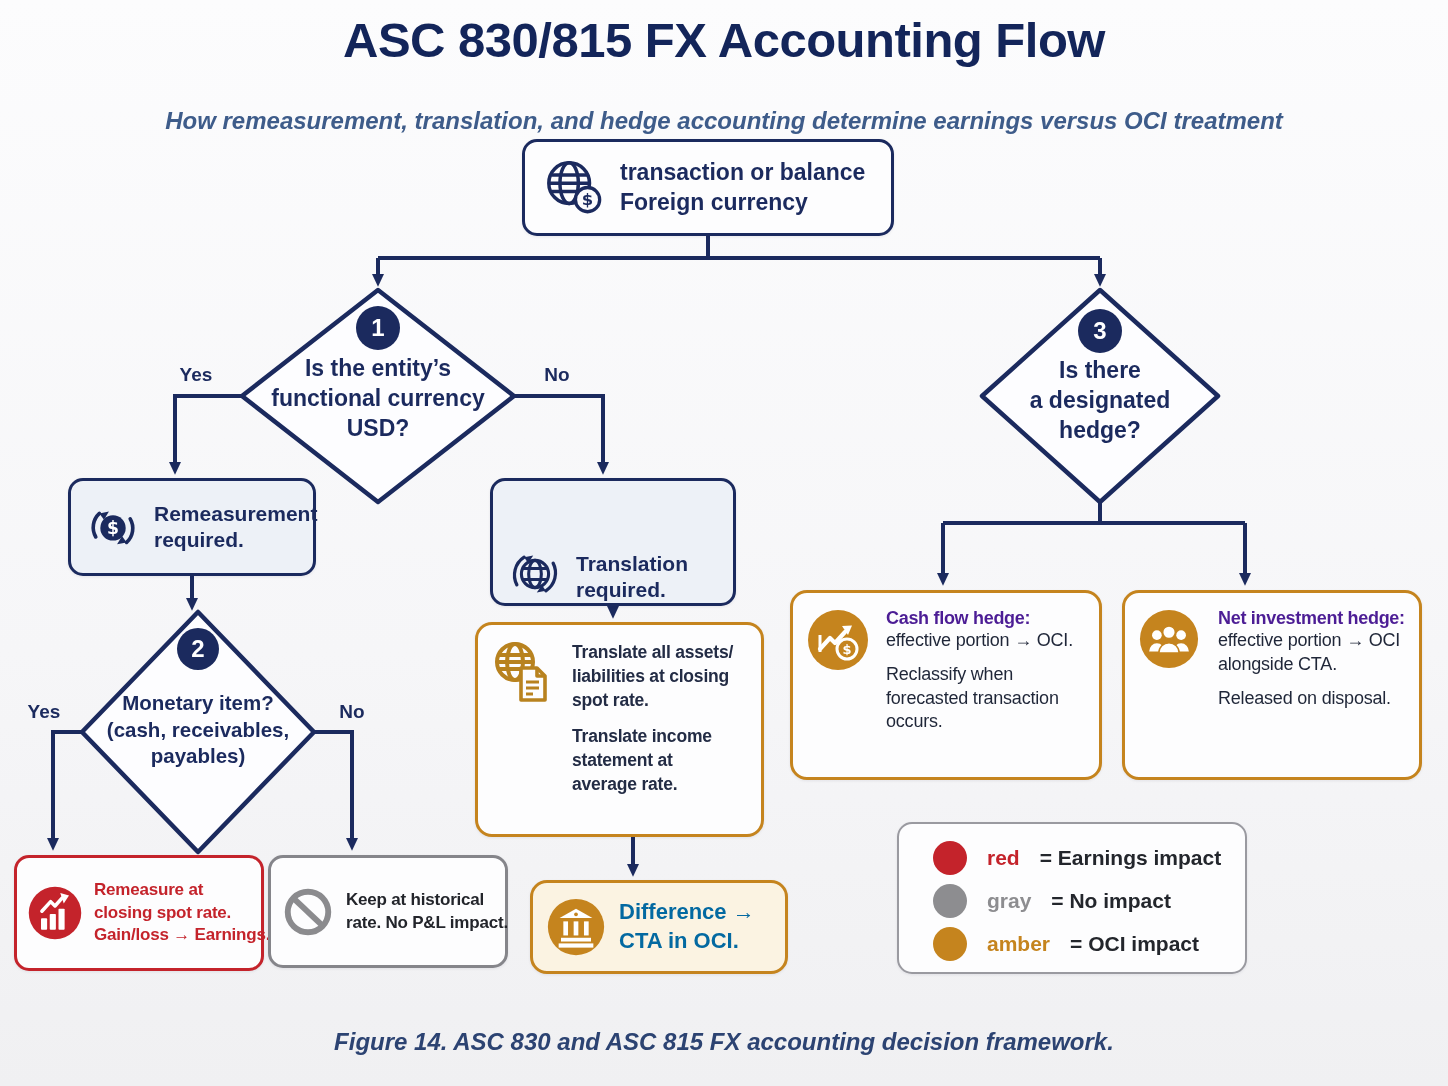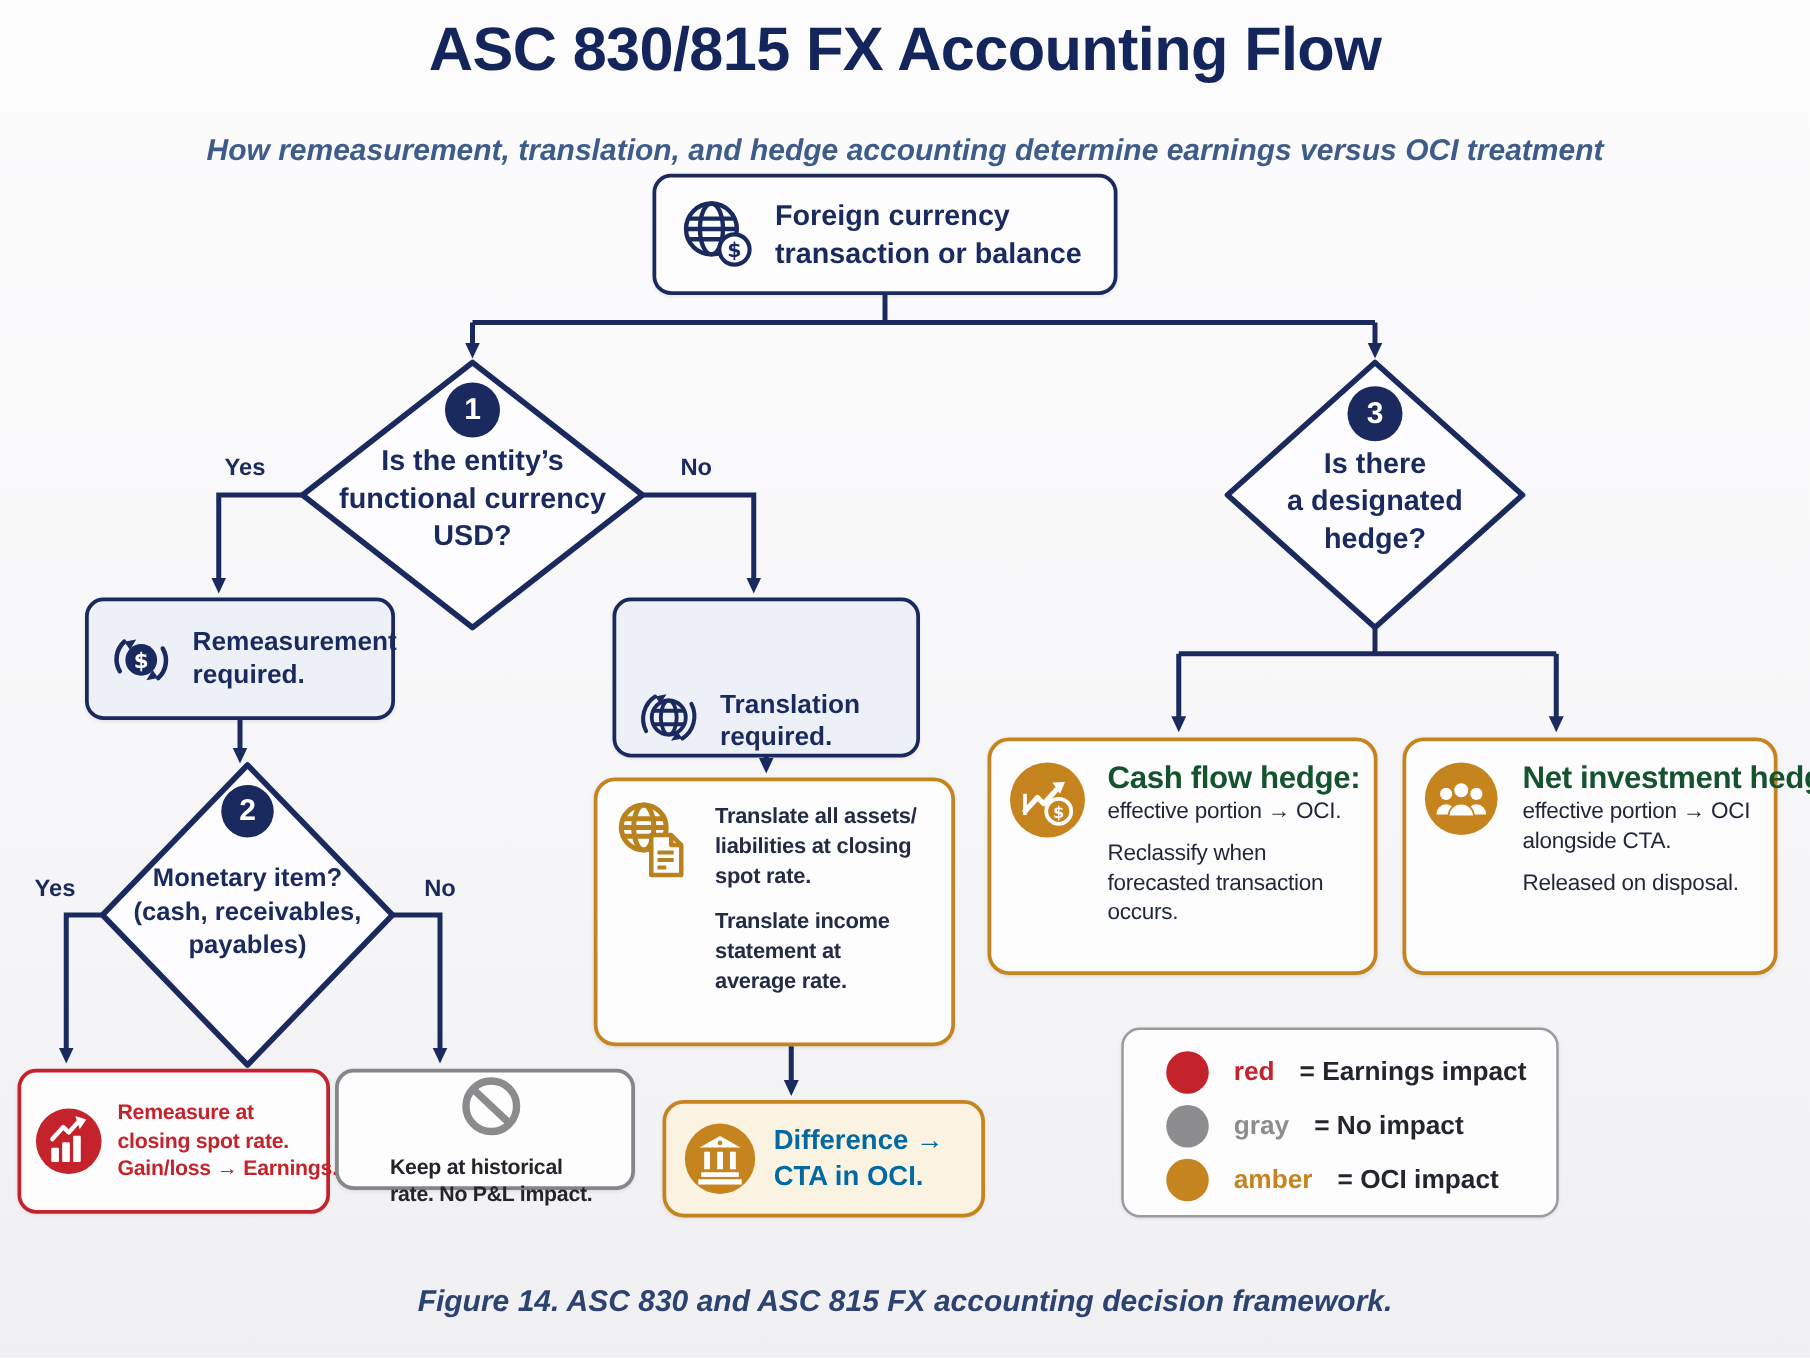--- a/index.html
+++ b/index.html
@@ -38,28 +38,28 @@
   .small-panel-lines{font-size:21px;line-height:1.25;font-weight:700;}
   .tdetail{left:475px;top:622px;width:289px;height:215px;}
   .tdetail .ticon{position:absolute;left:10px;top:12px;}
   .tdetail .ttext{margin-left:94px;padding-top:16px;color:#232c45;font-size:17.5px;font-weight:600;
                   line-height:1.36;letter-spacing:-0.2px;white-space:nowrap;}
   .tdetail .p2{margin-top:13px;}
   .cta-box{left:530px;top:880px;width:258px;height:94px;padding-left:13px;gap:13px;}
   .cta-box .node-lines{font-size:22px;color:#0369a1;line-height:1.3;}
   .red-box{left:14px;top:855px;width:250px;height:116px;padding-left:10px;gap:11px;}
   .red-box .node-lines{font-size:17px;color:#c4232b;line-height:1.32;letter-spacing:-0.2px;white-space:nowrap;}
-  .gray-box{left:268px;top:855px;width:240px;height:97px;padding-left:10px;gap:11px;flex-direction:column;}
+  .gray-box{left:268px;top:855px;width:240px;height:113px;padding-left:10px;gap:11px;}
   .gray-box .node-lines{font-size:17px;color:#23252b;line-height:1.32;letter-spacing:-0.2px;white-space:nowrap;}
   .hedge{position:absolute;z-index:2;}
   .cfh-box{left:790px;top:590px;width:312px;height:190px;}
   .nih-box{left:1122px;top:590px;width:300px;height:190px;}
   .hedge .hicon{position:absolute;left:13px;top:15px;}
   .hedge .htext{margin-left:93px;padding-top:15px;padding-right:6px;color:#1f2638;}
-  .hedge .htitle{font-size:25px;font-weight:700;color:#14532d;white-space:nowrap;letter-spacing:-0.3px;}
+  .hedge .htitle{font-size:18px;font-weight:700;color:#4c1d95;white-space:nowrap;letter-spacing:-0.3px;}
   .hedge .hline{font-size:18px;font-weight:500;line-height:1.32;letter-spacing:-0.2px;white-space:nowrap;}
   .hedge .hp2{margin-top:10px;}
   .legend{left:897px;top:822px;width:350px;height:152px;padding:14px 0 0 34px;box-sizing:border-box;}
   .legend-row{display:flex;align-items:center;gap:20px;height:40px;margin-bottom:3px;}
   .swatch{width:34px;height:34px;border-radius:50%;}
   .l-term{font-size:21px;font-weight:600;}
   .l-desc{font-size:21px;font-weight:600;color:#23262c;}
 </style>
 </head>
 <body>
@@ -103,22 +103,22 @@
         <g fill="none" stroke="#1b2a5e" stroke-width="3.6">
           <circle cx="27" cy="27" r="21"></circle>
           <ellipse cx="27" cy="27" rx="9.5" ry="21"></ellipse>
           <path d="M8.5 18.5 H45.5 M6 27 H48 M8.5 35.5 H45.5"></path>
         </g>
         <circle cx="46" cy="44" r="12.5" fill="#fcfcfd" stroke="#1b2a5e" stroke-width="3.4"></circle>
         <text x="46" y="50" text-anchor="middle" font-size="17" font-weight="bold" fill="#1b2a5e" font-family="'DejaVu Sans',sans-serif">$</text>
       </svg>
     </span>
     <div class="node-lines navy-text">
+      <div>transaction or balance</div>
       <div>Foreign currency</div>
-      <div>transaction or balance</div>
     </div>
   </div>
 
   <div class="badge" style="left:356px;top:306px;">1</div>
   <div class="abs d-text" style="left:258px;top:354px;width:240px;font-size:23px;">
     <div>Is the entity’s</div>
     <div>functional currency</div>
     <div>USD?</div>
   </div>
   <div class="yn" style="left:146px;top:364px;">Yes</div>

